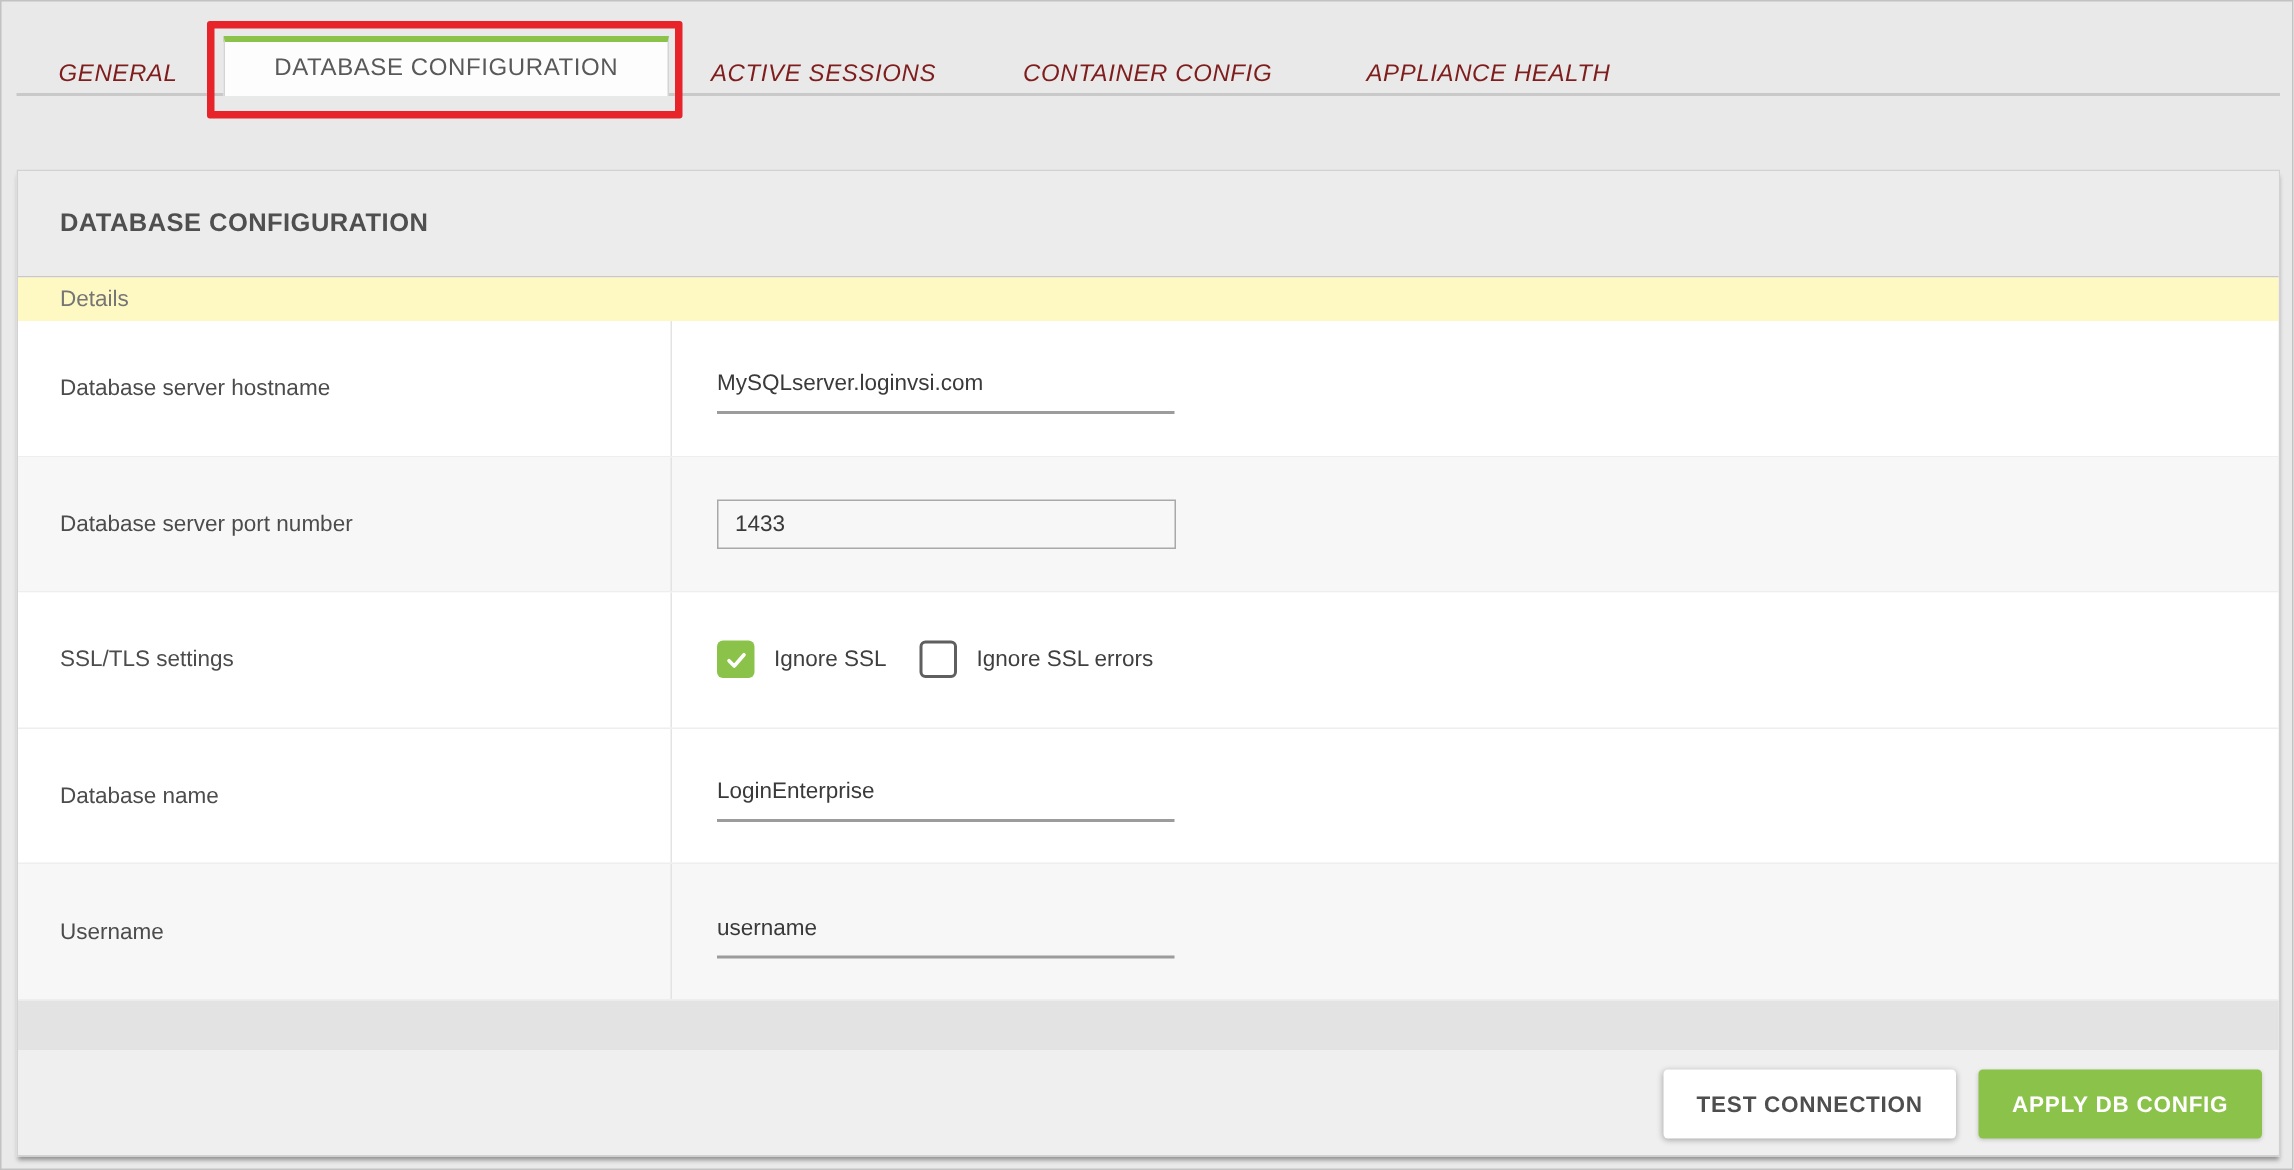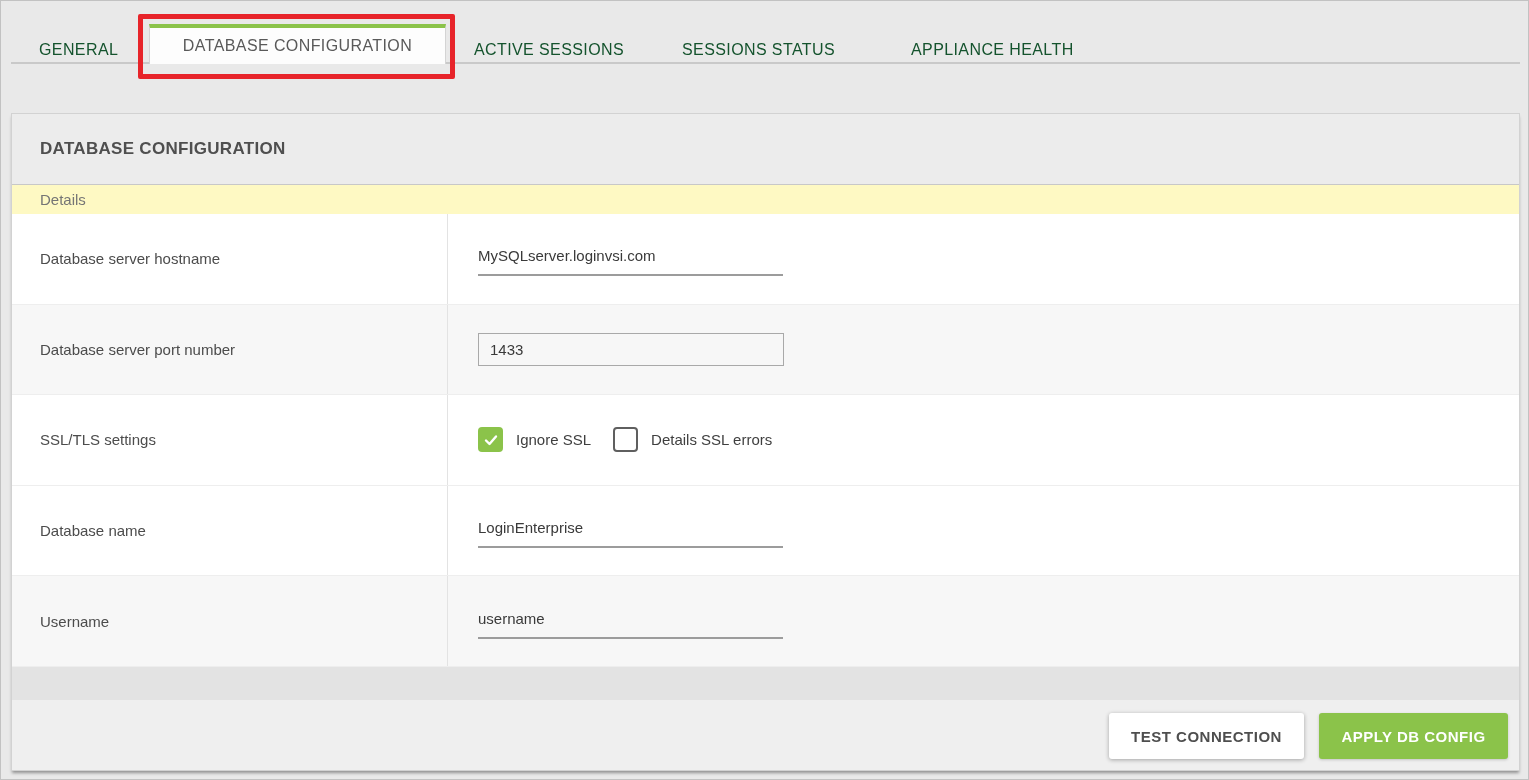--- a/index.html
+++ b/index.html
@@ -11,22 +11,23 @@
     background:#e9e9e9; border:1px solid #c2c2c2; overflow:hidden;
   }
 
   
   .tabline {
     position:absolute; left:10px; top:61px; width:1509px; height:2px;
     background:#c9c9c9;
   }
   .tab-label {
     position:absolute; top:40px; height:18px; line-height:18px;
-    font-size:16px; letter-spacing:.4px; color:#14532d; cursor:pointer;
+    font-size:16px; letter-spacing:.4px; color:#7f1d1d; cursor:pointer;
     white-space:nowrap;
+    font-style:italic;
   }
   .tab-active {
     position:absolute; left:148px; top:23px; width:297px; height:40px;
     background:#fdfdfd; border-top:4px solid #8bc34a;
     border-left:1px solid #d4d4d4; border-right:1px solid #d4d4d4;
     display:flex; align-items:center; justify-content:center;
     z-index:2; cursor:pointer;
   }
   .tab-active span {
     font-size:16px; letter-spacing:.4px; color:#595959; white-space:nowrap;
@@ -134,21 +135,21 @@
     <div class="tabline"></div>
 
     <span class="tab-label" style="left:38px">GENERAL</span>
 
     <div class="tab-active">
       <span>DATABASE CONFIGURATION</span>
     </div>
 
     <span class="tab-label" style="left:473px">ACTIVE SESSIONS</span>
 
-    <span class="tab-label" style="left:681px">SESSIONS STATUS</span>
+    <span class="tab-label" style="left:681px">CONTAINER CONFIG</span>
 
     <span class="tab-label" style="left:910px">APPLIANCE HEALTH</span>
 
     <div class="annotation-rect"></div>
   </div>
 
   <div class="card">
 
     <div class="card-header">
       <h1>DATABASE CONFIGURATION</h1>
@@ -180,21 +181,21 @@
           <div class="checkbox-group">
             <div class="checkbox checked">
               <svg width="16" height="16" viewBox="0 0 16 16">
                 <polyline points="3,8.5 6.5,12 13,4.5" fill="none" stroke="#ffffff" stroke-width="2.4" stroke-linecap="round" stroke-linejoin="round"></polyline>
               </svg>
             </div>
             <span class="checkbox-label">Ignore SSL</span>
           </div>
           <div class="checkbox-group">
             <div class="checkbox unchecked"></div>
-            <span class="checkbox-label">Details SSL errors</span>
+            <span class="checkbox-label">Ignore SSL errors</span>
           </div>
         </div>
       </div>
 
 
       <div class="row">
         <div class="label-cell">Database name</div>
         <div class="value-cell">
           <input class="underline-input" type="text" value="LoginEnterprise" style="">
         </div>

